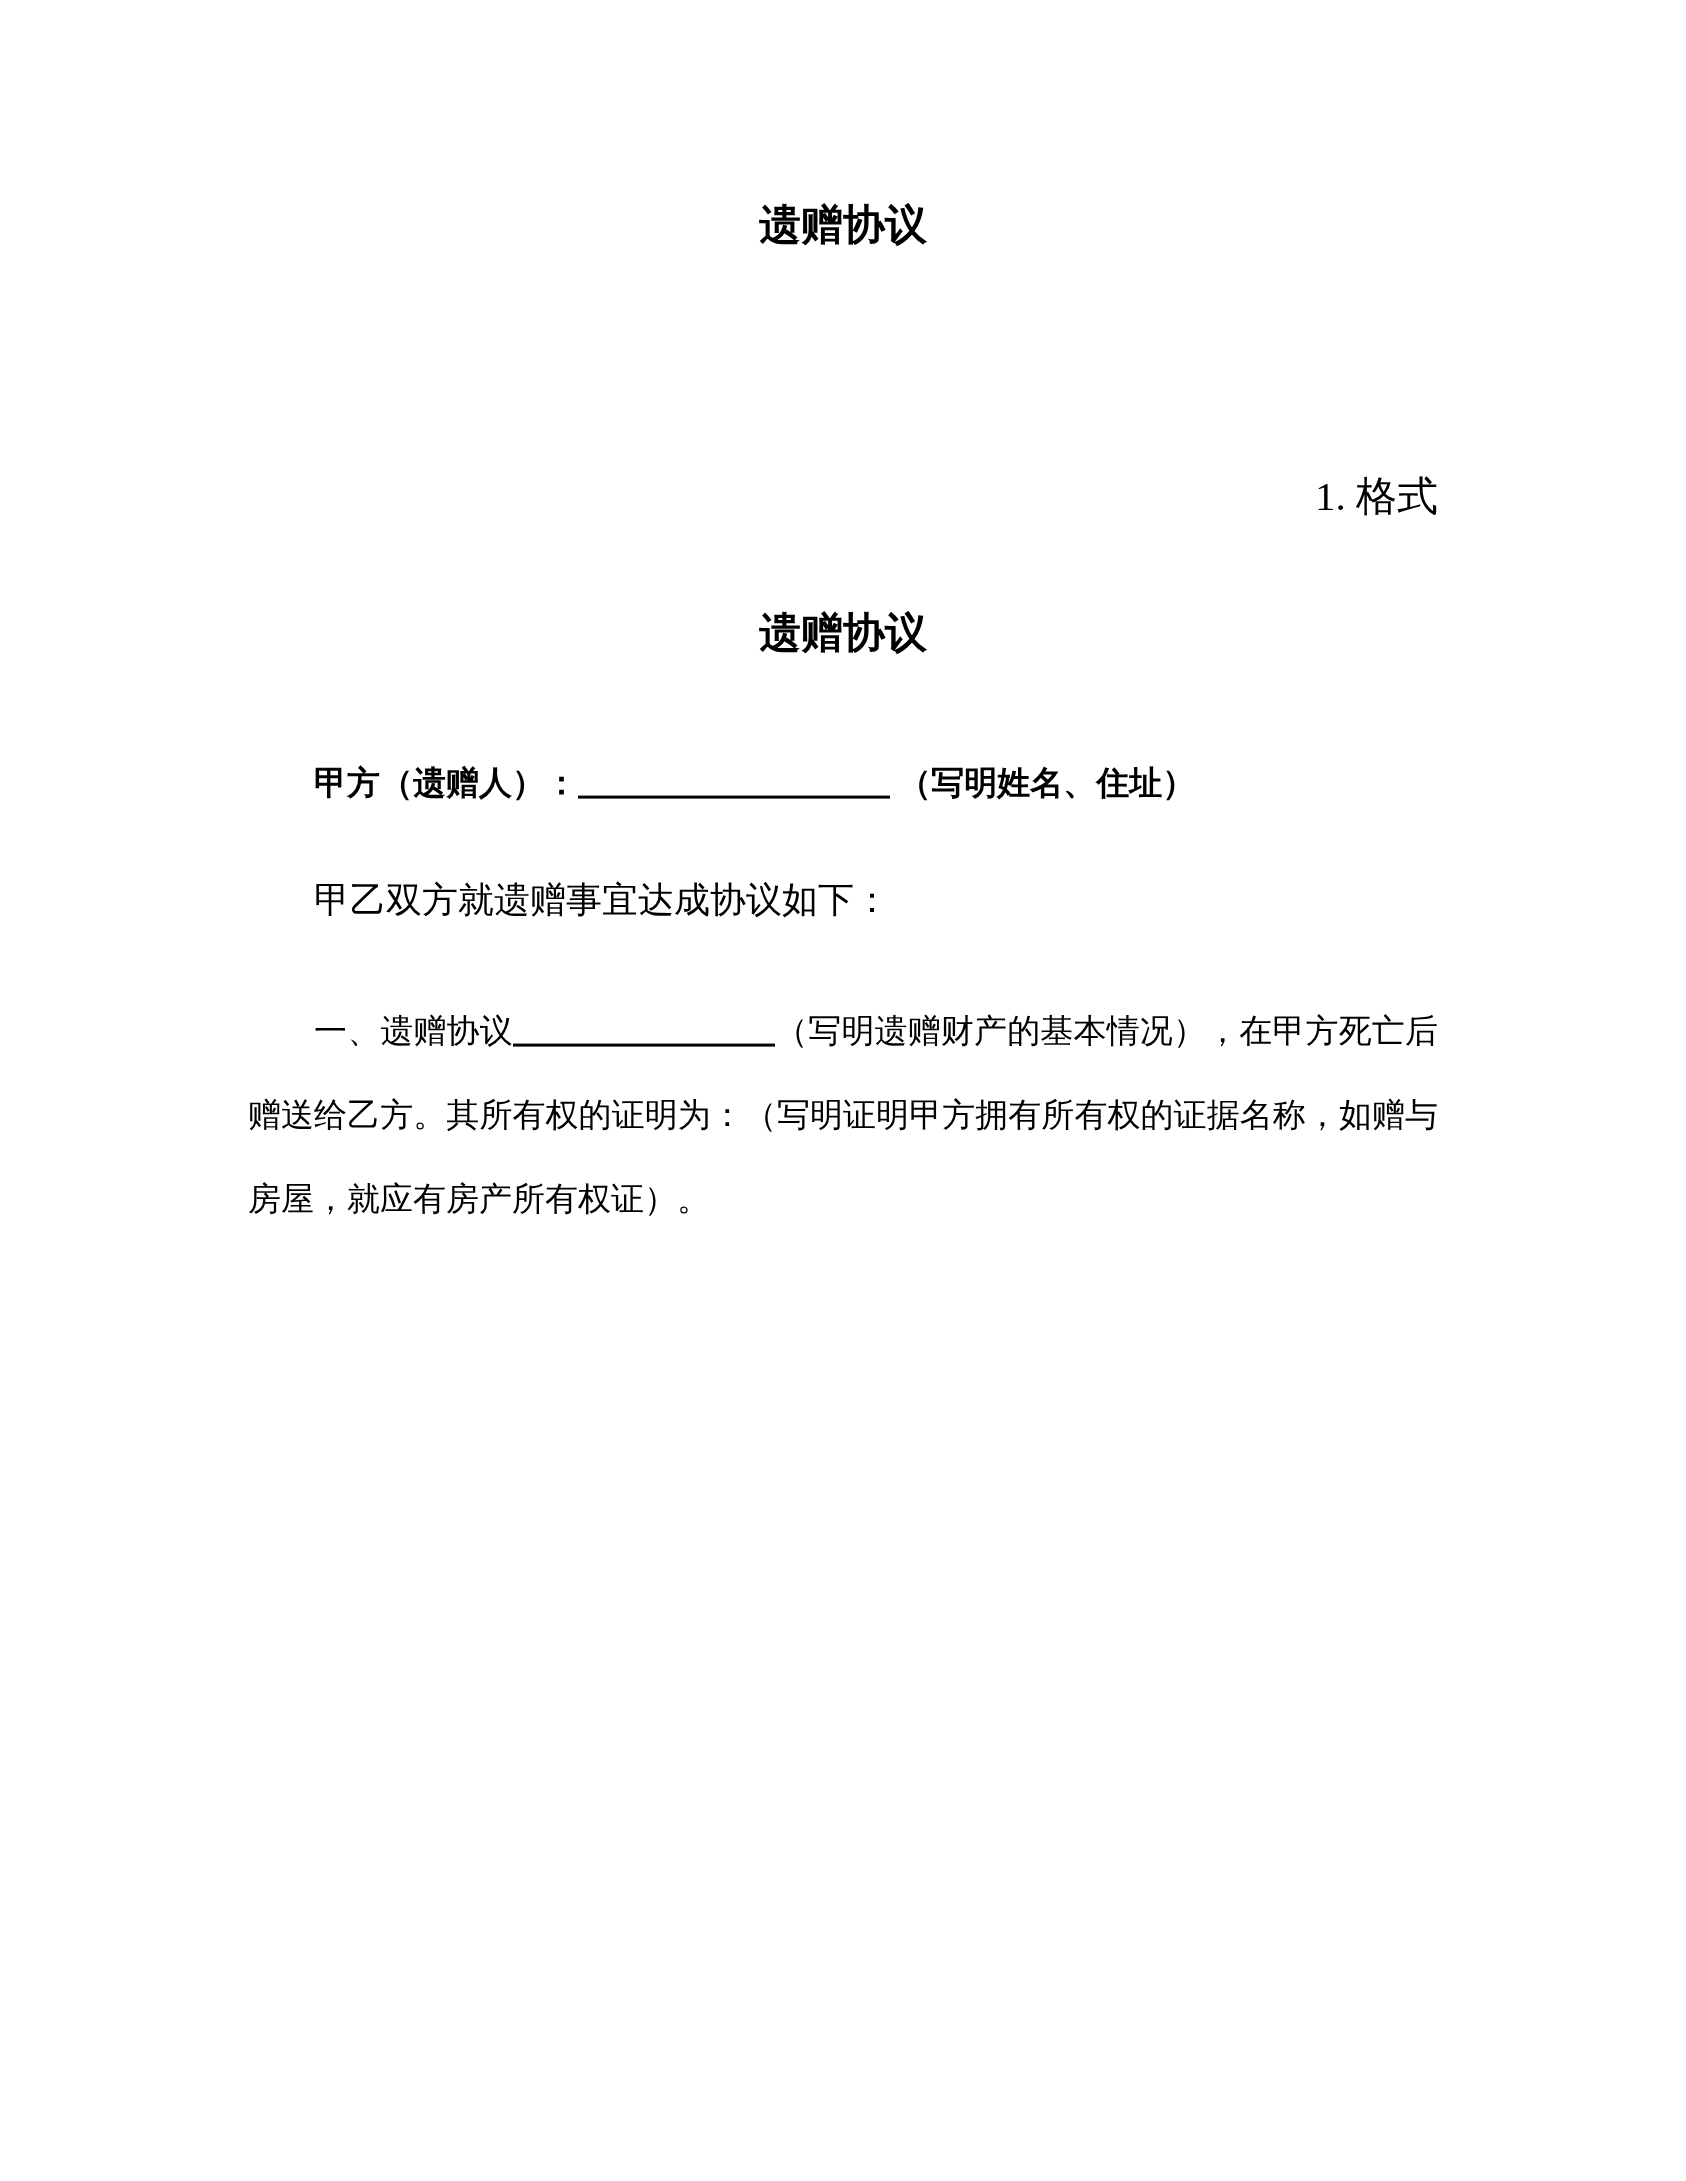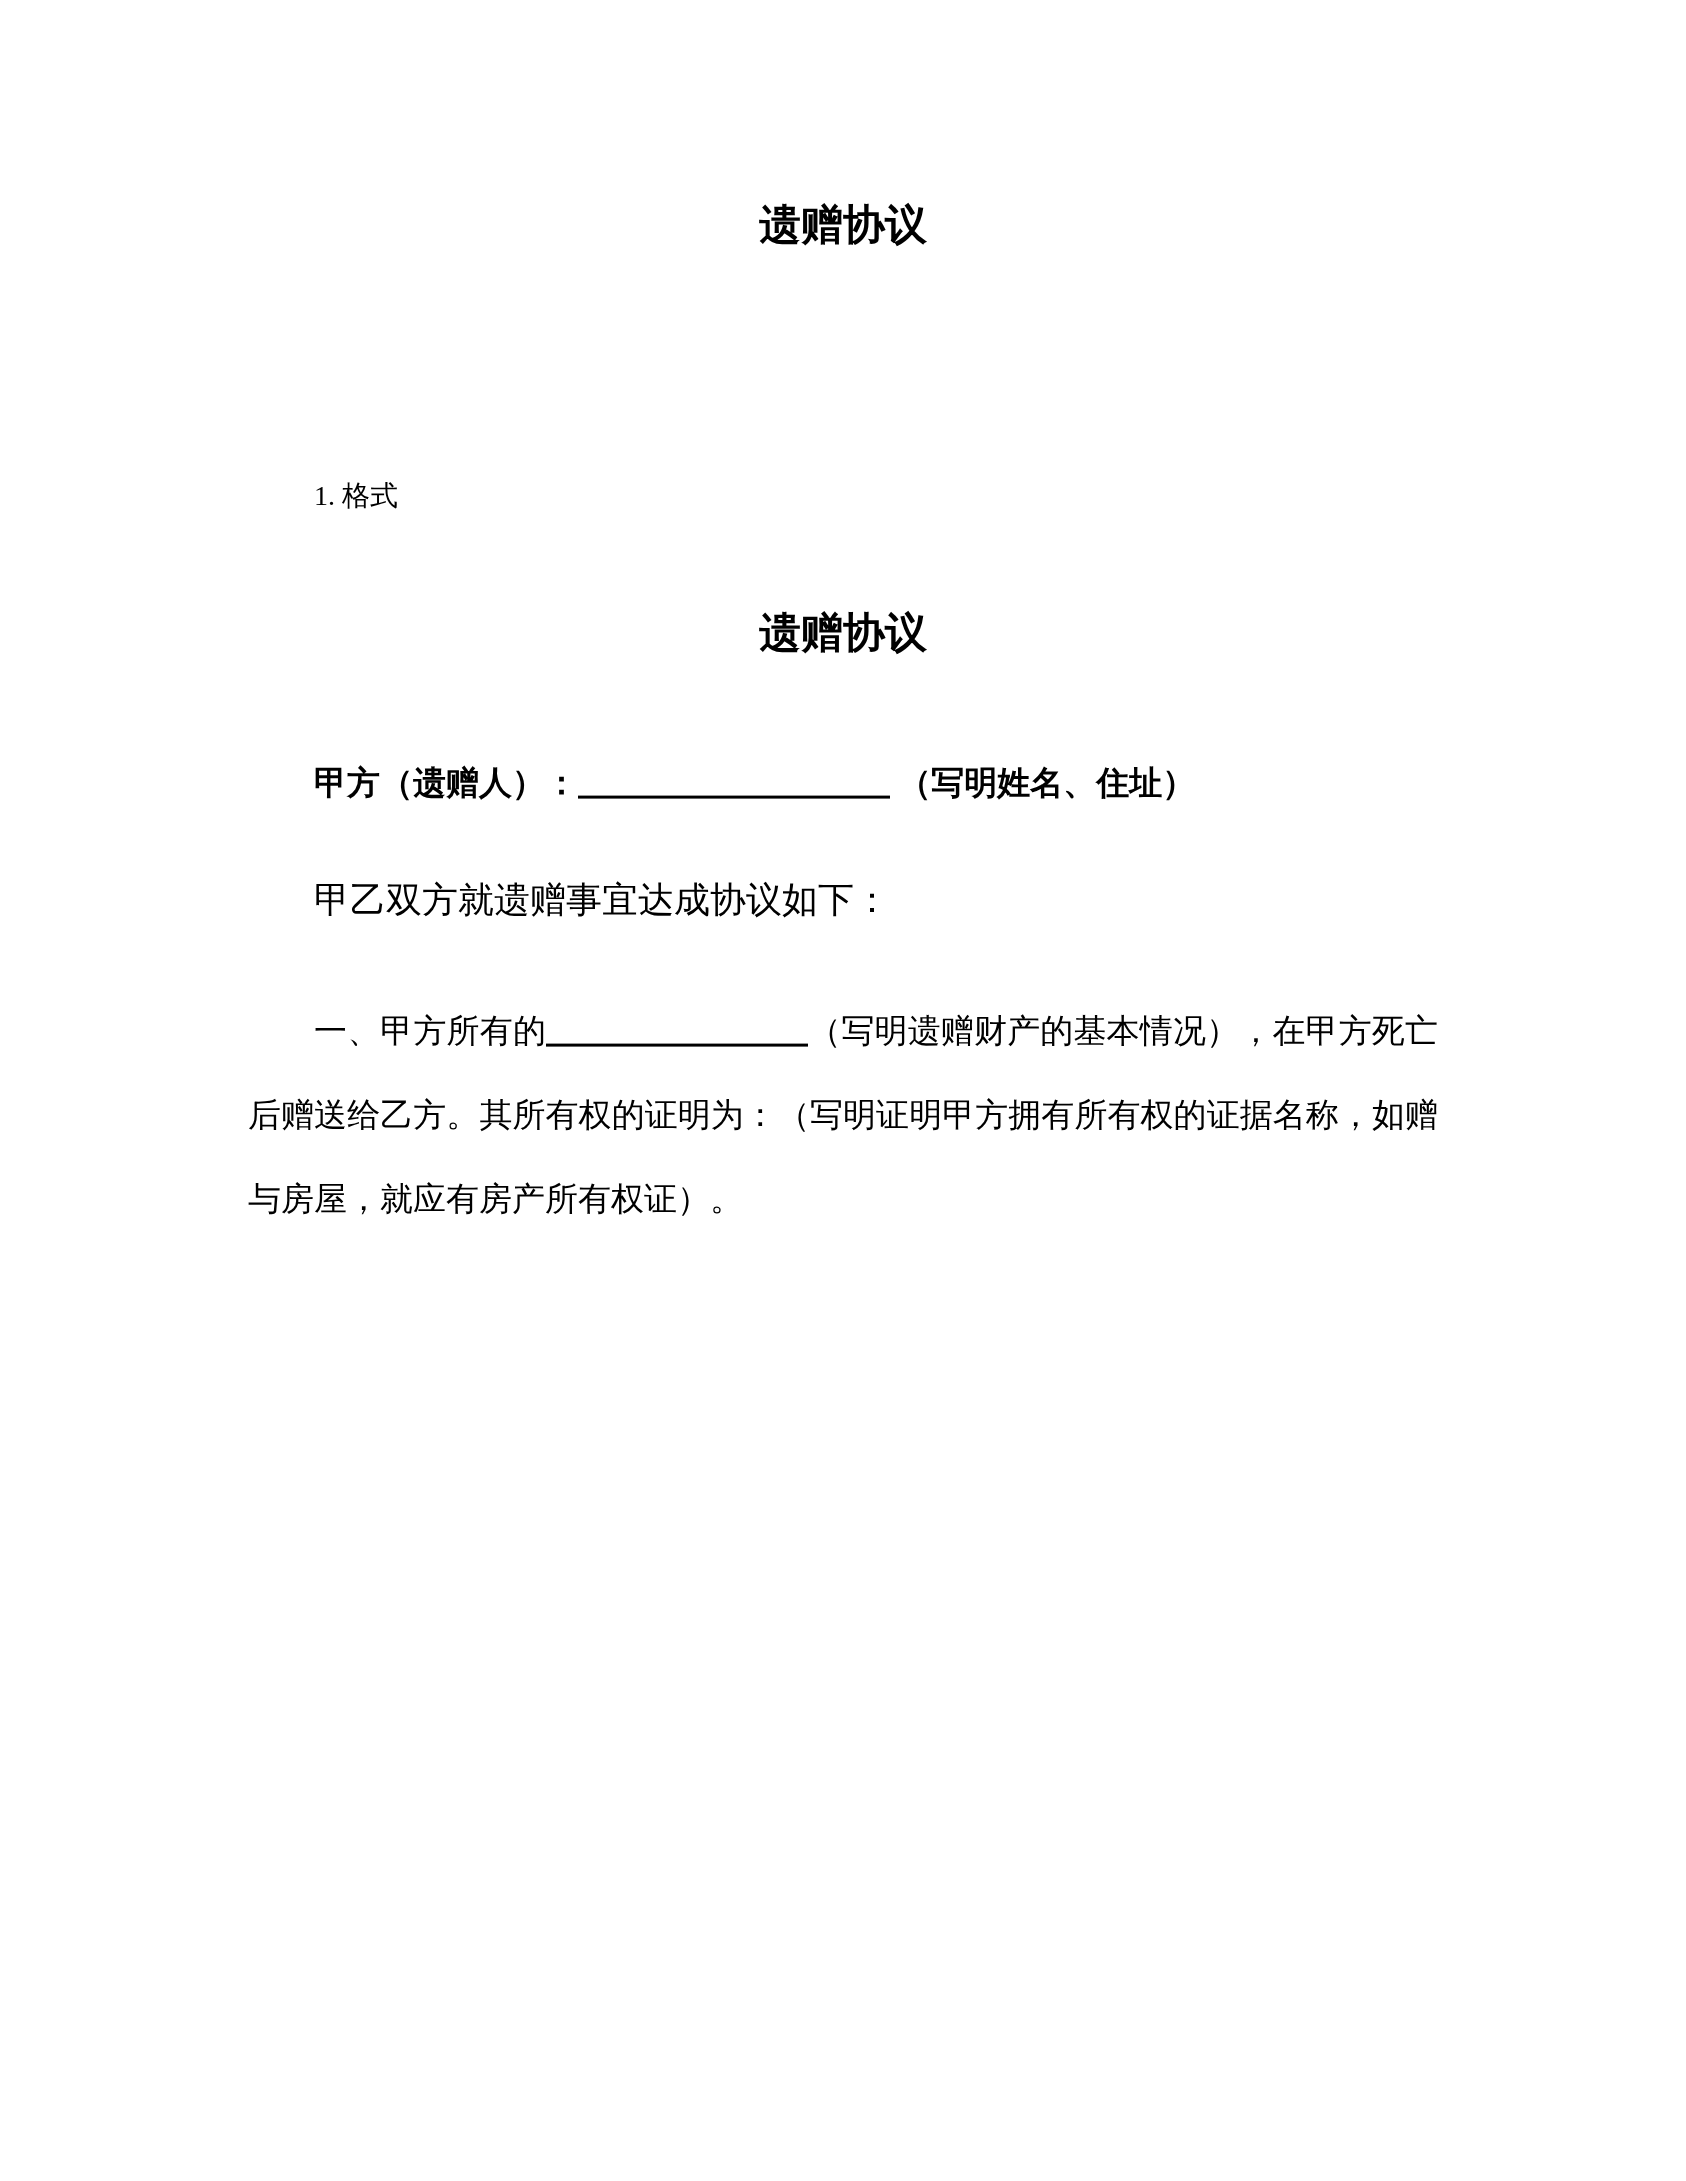--- a/index.html
+++ b/index.html
@@ -23,24 +23,25 @@
   .doc-title {
     font-size: 42px;
     font-weight: 700;
     line-height: 64px;
     text-align: center;
     margin: 0;
   }
   .doc-title.main { margin-top: 193px; }
   .doc-title.inner { margin-top: 73px; }
   .section-label {
-    font-size: 28px;
+    font-size: 41px;
     line-height: 64px;
     margin: 207px 0 0 0;
     text-indent: 66px;
+    text-align: right;
   }
   .party-line {
     font-size: 33px;
     line-height: 62px;
     margin: 0;
     text-indent: 66px;
     white-space: nowrap;
     font-weight: bold;
   }
   .party-line.first { margin-top: 87px; }
@@ -79,17 +80,17 @@
 
   <p class="party-line first">
     <span>甲方（遗赠人）：</span><span class="blank party-blank" style="width: 312px;"></span>
     <span>（写明姓名、住址）</span>
   </p>
 
 
   <p class="intro-line">甲乙双方就遗赠事宜达成协议如下：</p>
 
   <div id="clauses">
-      <p class="clause"><span>一、甲方所有的</span><span class="blank" style="width: 262px;"></span><span>（写明遗赠财产的基本情况），在甲方死亡后赠送给乙方。其所有权的证明为：（写明证明甲方拥有所有权的证据名称，如赠与房屋，就应有房产所有权证）。</span></p>
+      <p class="clause"><span>一、遗赠协议</span><span class="blank" style="width: 262px;"></span><span>（写明遗赠财产的基本情况），在甲方死亡后赠送给乙方。其所有权的证明为：（写明证明甲方拥有所有权的证据名称，如赠与房屋，就应有房产所有权证）。</span></p>
     </div>
 
 </div>
 
 
 </body></html>

